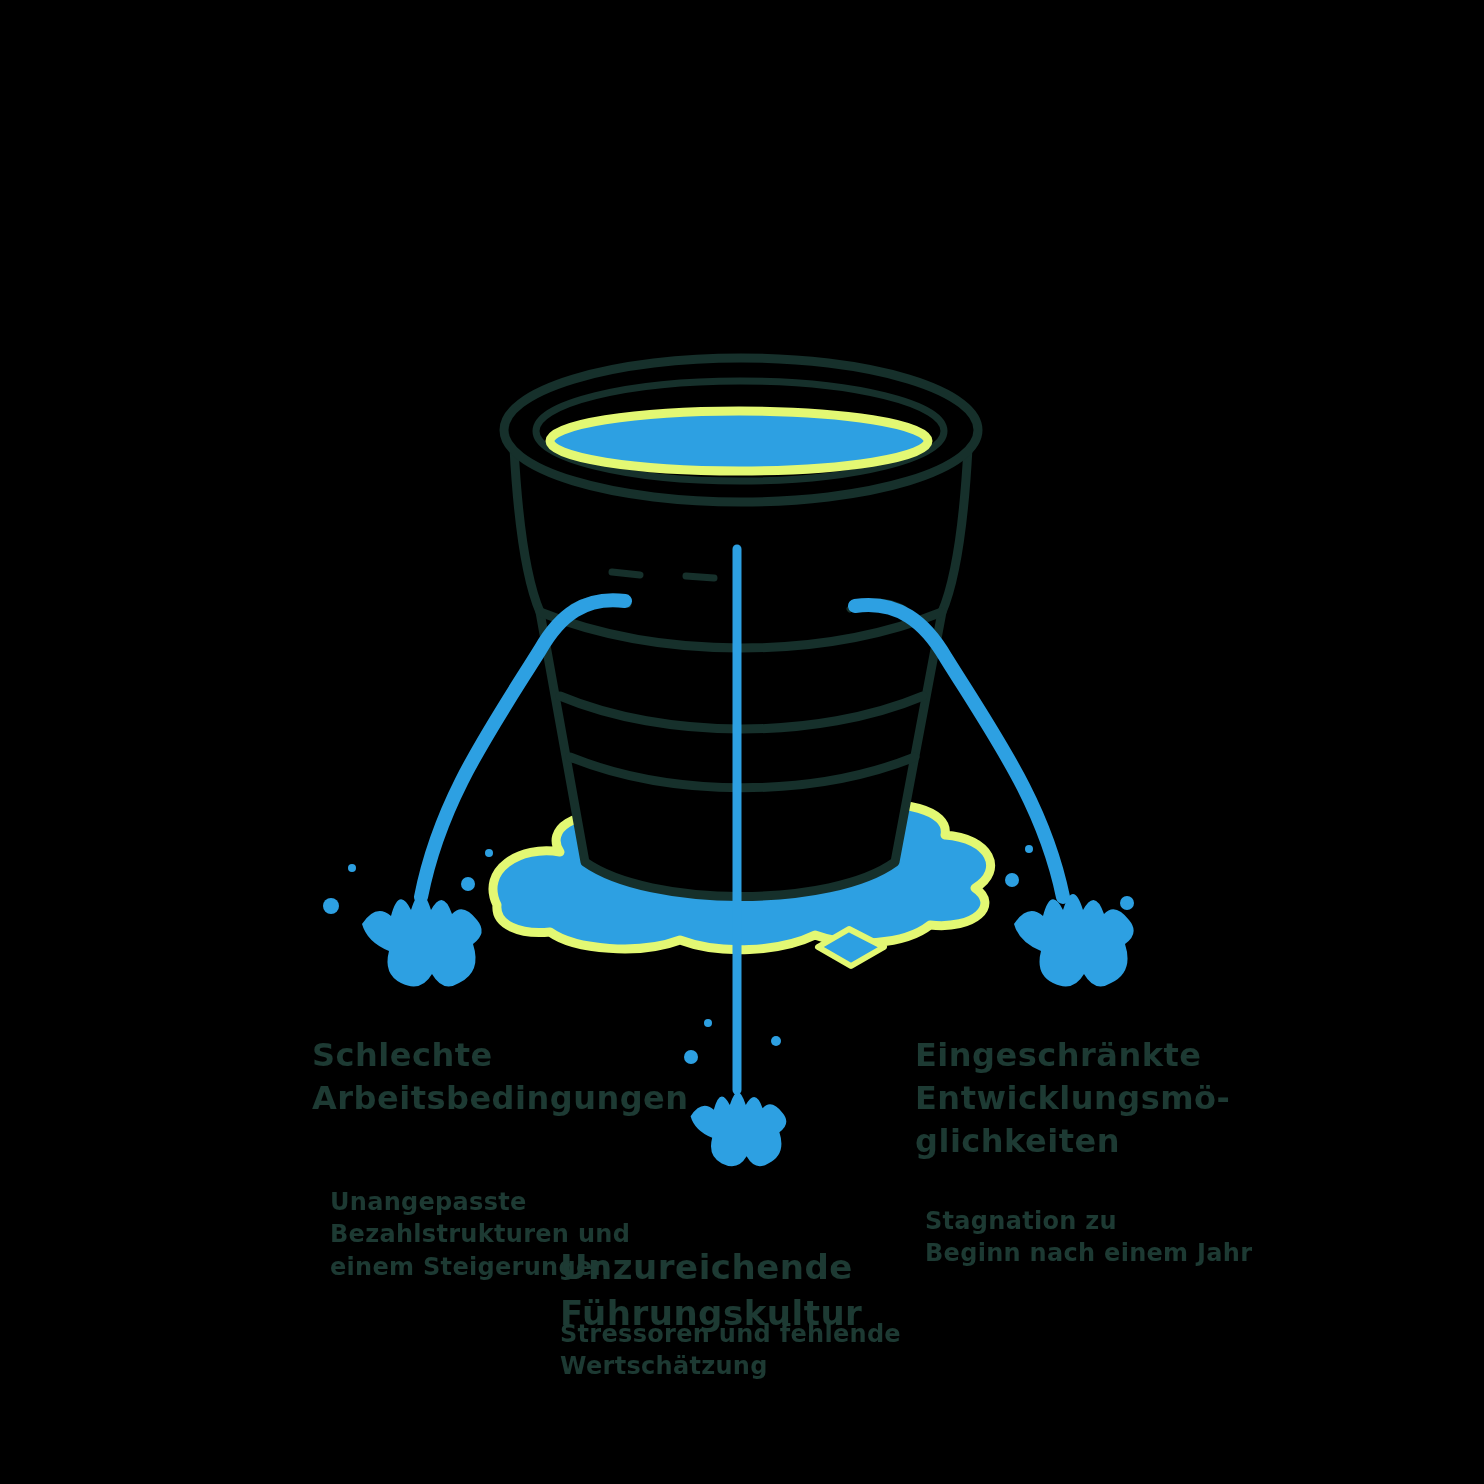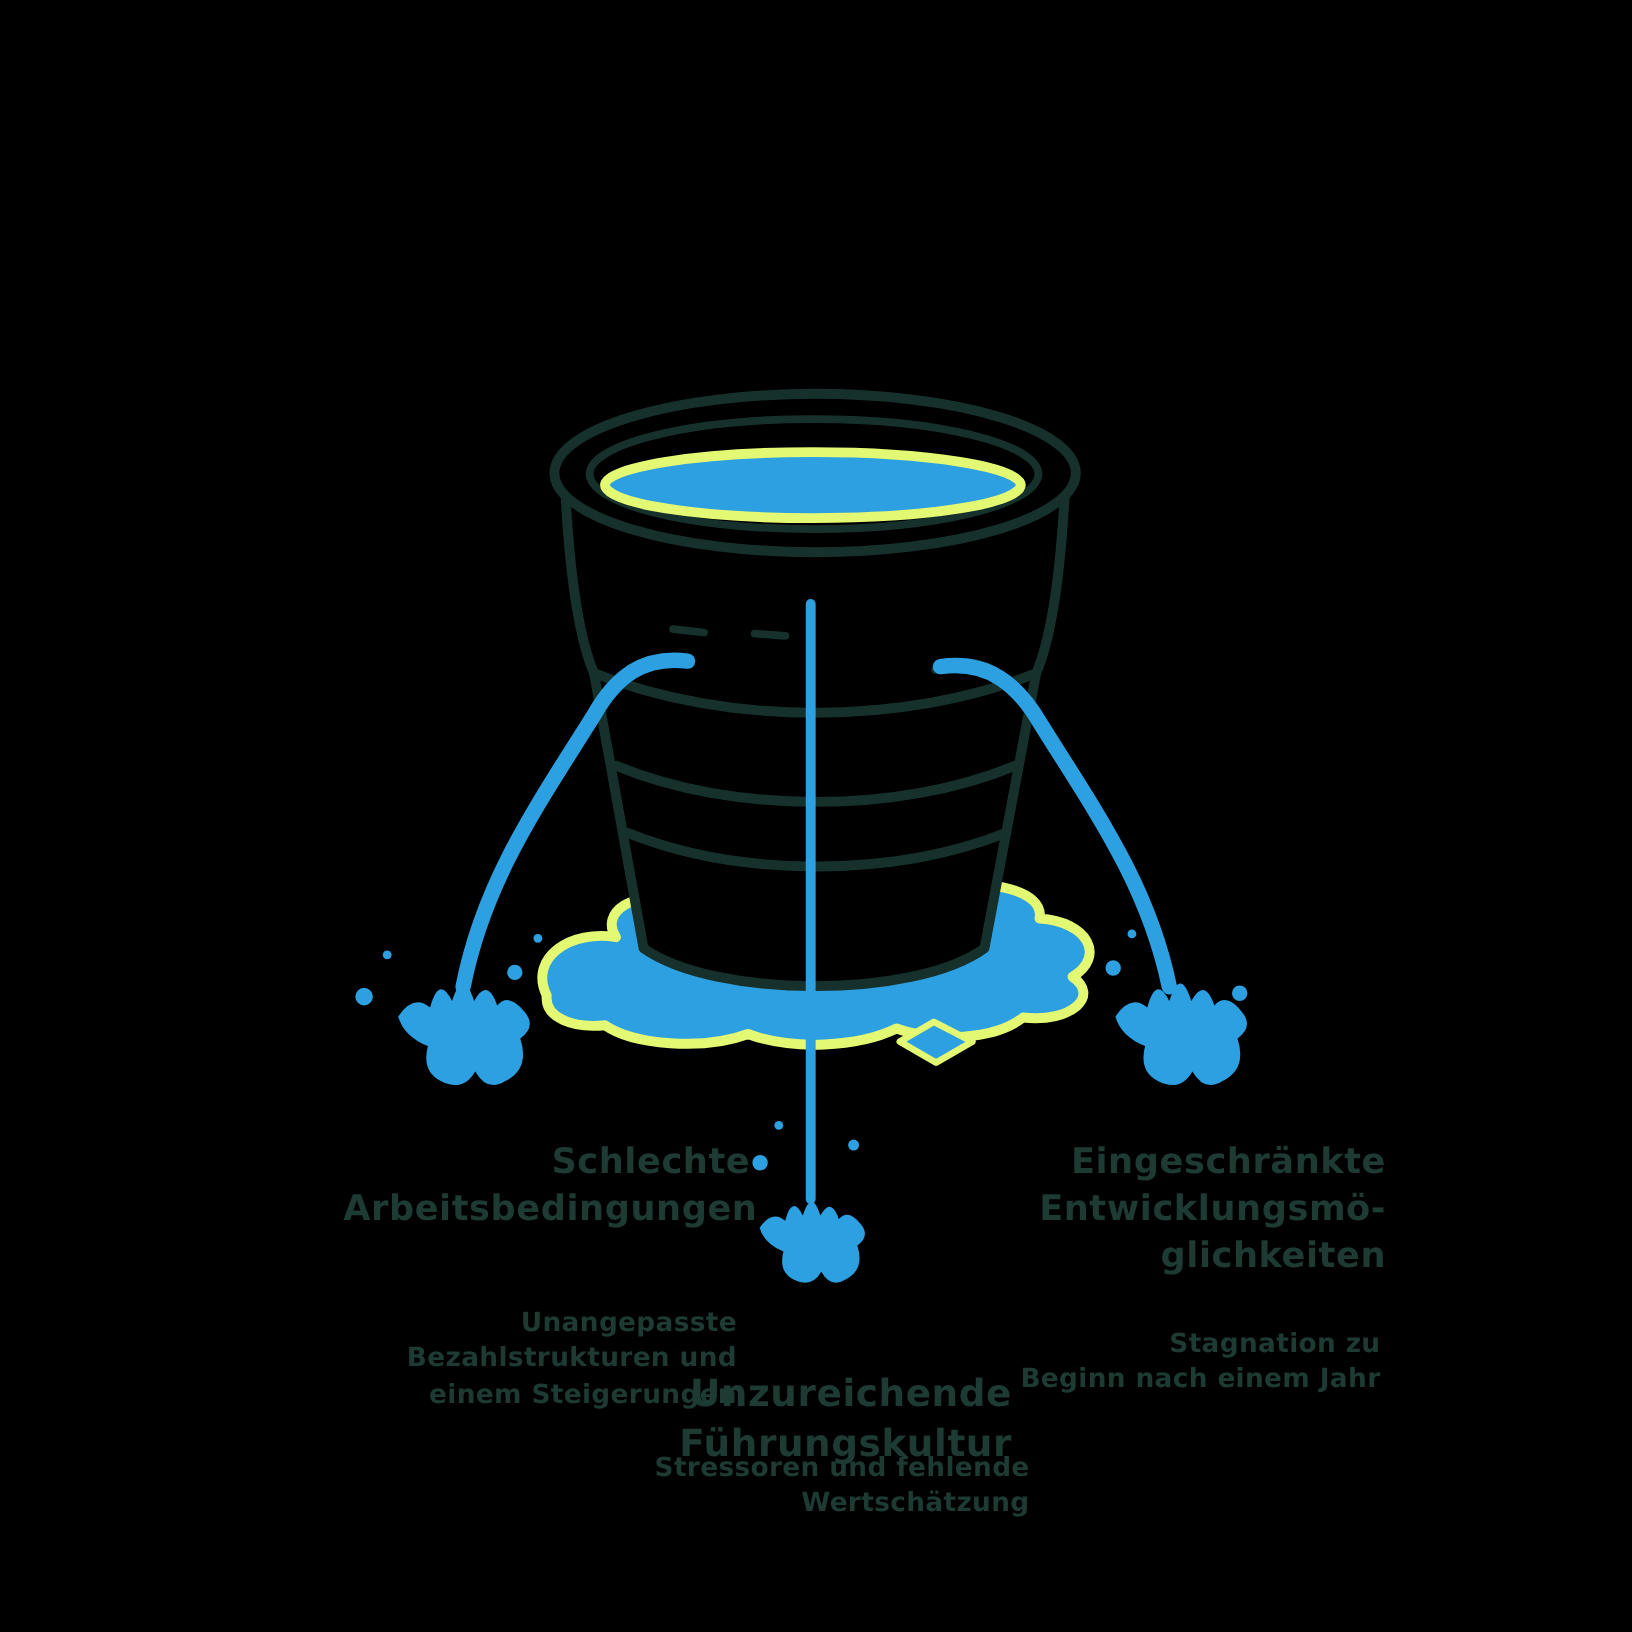--- a/index.html
+++ b/index.html
@@ -21,21 +21,21 @@
   .ink-line{fill:none;stroke:var(--ink);stroke-width:9;stroke-linecap:round;stroke-linejoin:round;}
   .ink-thin{fill:none;stroke:var(--ink);stroke-width:7;stroke-linecap:round;}
   .occlude{fill:var(--background);stroke:var(--ink);stroke-width:9;stroke-linejoin:round;}
   .water-fill{fill:var(--water-blue);stroke:none;}
   .water-line{fill:none;stroke:var(--water-blue);stroke-linecap:round;}
   .water-halo{fill:var(--water-blue);stroke:var(--highlight-yellow);stroke-width:9;stroke-linejoin:round;}
   .water-halo-thin{fill:var(--water-blue);stroke:var(--highlight-yellow);stroke-width:6;stroke-linejoin:round;}
   .label{
     position:absolute;
     color:var(--text);
-    text-align:right;
+    text-align:left;
     white-space:pre-line;
     line-height:1.35;
   }
   .heading{font-weight:700;font-size:32px;letter-spacing:0.5px;}
   .heading-center{font-size:34px;}
   .subtext{font-weight:600;font-size:24px;letter-spacing:0.3px;}
   .pos-left-heading{left:312px;top:1034px;width:370px;}
   .pos-left-subtext{left:330px;top:1186px;width:340px;}
   .pos-center-heading{left:560px;top:1245px;width:360px;}
   .pos-center-subtext{left:560px;top:1318px;width:376px;}

